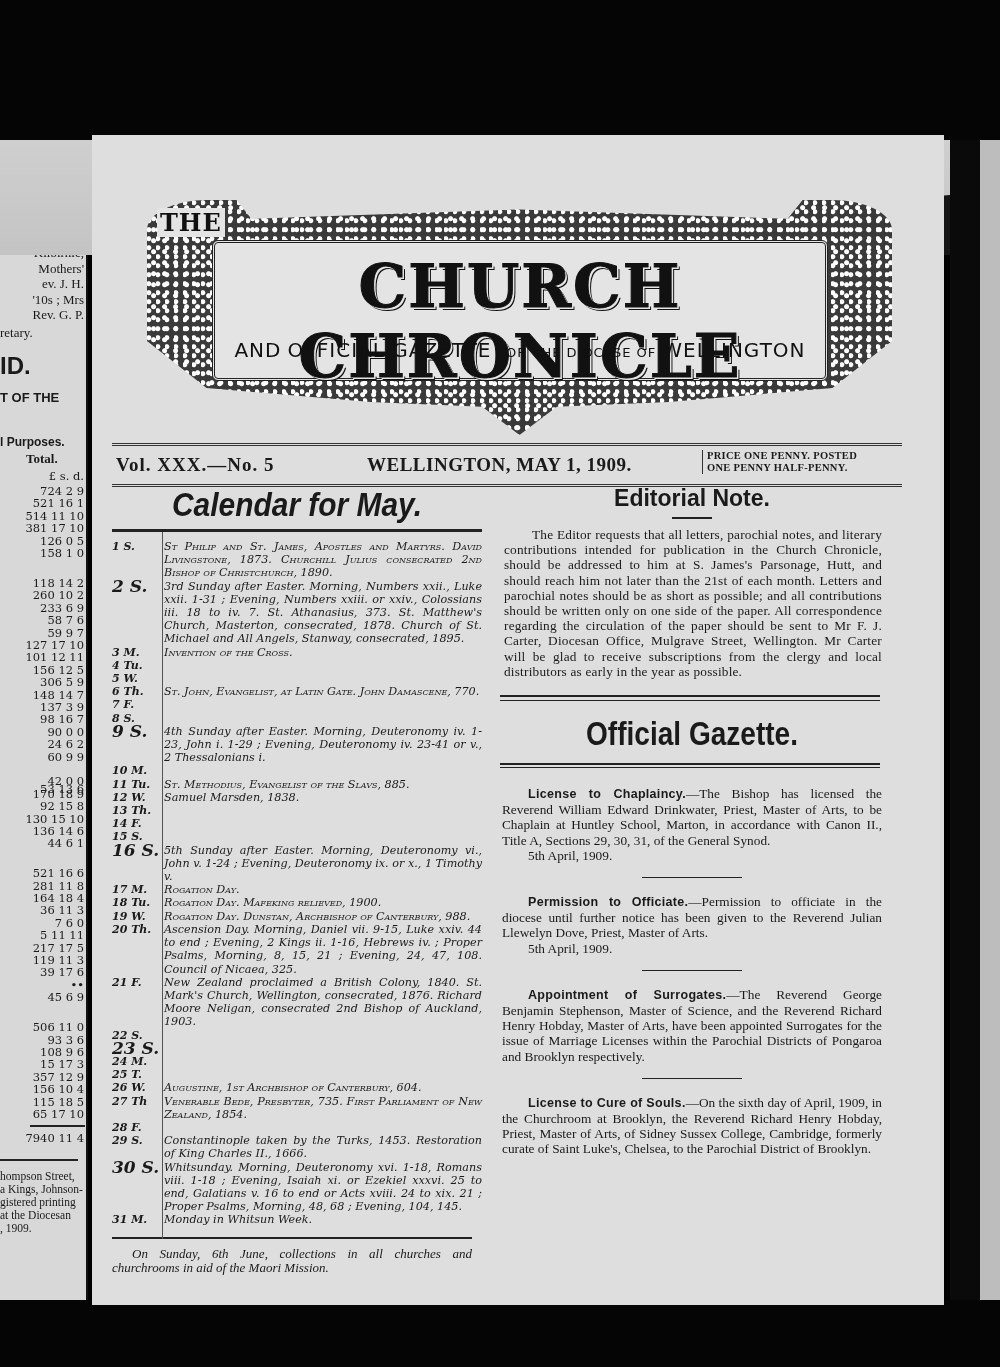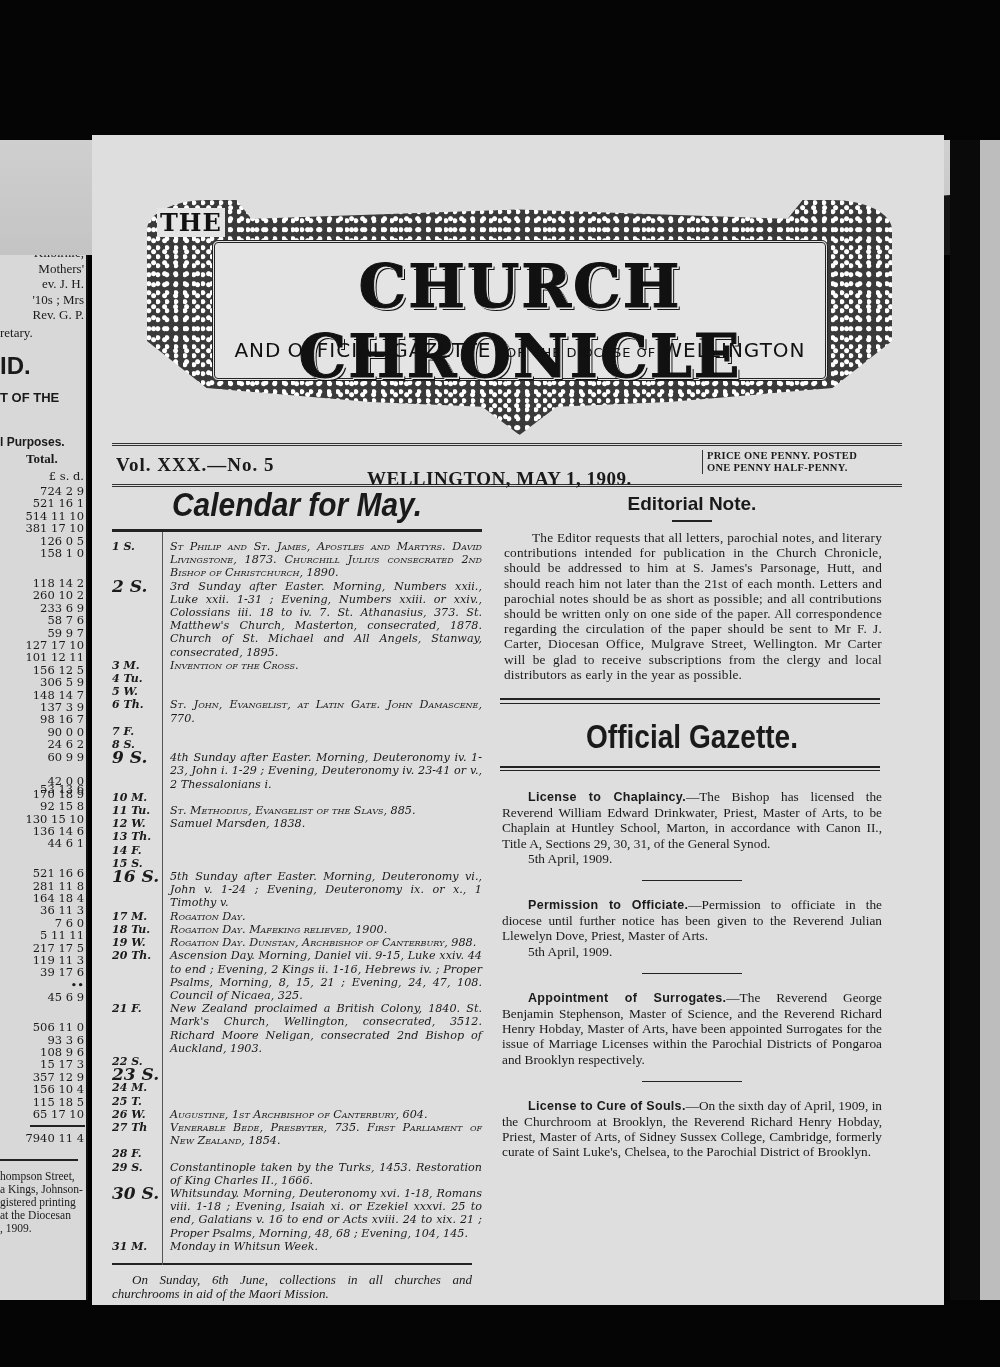--- a/index.html
+++ b/index.html
@@ -82,44 +82,44 @@
   }
   .mast-sub .big { font-size: 20px; }
 
   .dateline {
     position: absolute; left: 20px; top: 308px; width: 790px; height: 32px;
     border-top: 3px double #333; border-bottom: 3px double #333;
     padding-top: 6px;
     font-weight: bold;
   }
   .dl-vol { position: absolute; left: 4px; top: 8px; font-size: 19px; letter-spacing: 1px; }
-  .dl-city { position: absolute; left: 255px; top: 22px; font-size: 19px; letter-spacing: 0.5px; text-align: center; }
+  .dl-city { position: absolute; left: 255px; top: 8px; font-size: 19px; letter-spacing: 0.5px; text-align: center; }
   .dl-price { position: absolute; left: 590px; top: 4px; font-size: 10.5px; line-height: 12px; letter-spacing: 0.3px; border-left: 1px solid #333; padding-left: 4px; }
 
   .col-left { position: absolute; left: 20px; top: 350px; width: 370px; font-style: italic; }
   .col-right { position: absolute; left: 400px; top: 350px; width: 400px; }
 
   .cal-title {
     text-align: center; font-family: "Liberation Sans", sans-serif; font-weight: bold;
     font-size: 34px; transform: scaleX(0.88); letter-spacing: 0px; margin-top: 0px; height: 42px;
   }
   .cal-rule { border-top: 3px solid #222; margin: 2px 0 8px 0; }
   .cal-table { position: relative; font-family: "DejaVu Serif", serif; font-size: 11.2px; line-height: 13.2px; }
   .cal-table::before {
     content: ""; position: absolute; left: 50px; top: -8px; bottom: -12px; border-left: 1px solid #555;
   }
   .cal-row { display: flex; }
   .cal-day { width: 52px; flex: none; font-weight: bold; font-size: 11px; white-space: nowrap; }
   .cal-day.sun { font-size: 17px; }
-  .cal-text { flex: 1; padding-left: 6px; text-align: justify; }
+  .cal-text { flex: 1; padding-left: 0; text-align: justify; }
   .sc { font-variant: small-caps; }
   .cal-bottom-rule { border-top: 2px solid #222; margin-top: 10px; width: 360px; }
   .cal-note { font-size: 13px; line-height: 14px; margin-top: 8px; text-indent: 20px; text-align: justify; padding-right: 10px; }
 
-  .ed-title { text-align: center; font-family: "Liberation Sans", sans-serif; font-weight: bold; font-size: 19px; margin-top: 8px; }
+  .ed-title { text-align: center; font-family: "Liberation Sans", sans-serif; font-weight: bold; font-size: 23px; }
   .ed-dash { width: 40px; margin: 5px auto 8px auto; border-top: 2px solid #222; }
   .ed-body { font-size: 13.3px; line-height: 15.2px; text-align: justify; text-indent: 28px; padding: 0 10px 0 12px; letter-spacing: 0.2px; }
   .og-rules { margin-top: 16px; border-top: 2px solid #222; height: 3px; border-bottom: 1px solid #222; margin-left: 8px; margin-right: 12px; }
   .og-title { text-align: center; font-family: "Liberation Sans", sans-serif; font-weight: bold; font-size: 33px; transform: scaleX(0.85); margin-top: 14px; height: 42px; }
   .og-rule2 { border-top: 2px solid #222; height: 2px; border-bottom: 1px solid #222; margin: 6px 12px 18px 8px; }
   .gz-item { font-size: 13.3px; line-height: 15.2px; text-align: justify; padding: 0 10px 0 10px; }
   .gz-item .p { text-indent: 26px; }
   .gz-head { font-family: "Liberation Sans", sans-serif; font-weight: bold; font-size: 12.5px; letter-spacing: 0.3px; }
   .gz-date { padding-left: 26px; }
   .gz-sep { width: 100px; margin: 14px auto 16px auto; border-top: 1px solid #222; }
@@ -311,21 +311,21 @@
         <div class="cal-row">
           <div class="cal-day">19 W.</div>
           <div class="cal-text sc">Rogation Day. Dunstan, Archbishop of Canterbury, 988.</div>
         </div>
         <div class="cal-row">
           <div class="cal-day">20 Th.</div>
           <div class="cal-text">Ascension Day. Morning, Daniel vii. 9-15, Luke xxiv. 44 to end ; Evening, 2 Kings ii. 1-16, Hebrews iv. ; Proper Psalms, Morning, 8, 15, 21 ; Evening, 24, 47, 108. Council of Nicaea, 325.</div>
         </div>
         <div class="cal-row">
           <div class="cal-day">21 F.</div>
-          <div class="cal-text">New Zealand proclaimed a British Colony, 1840. St. Mark's Church, Wellington, consecrated, 3512. Richard Moore Neligan, consecrated 2nd Bishop of Auckland, 1903.</div>
+          <div class="cal-text">New Zealand proclaimed a British Colony, 1840. St. Mark's Church, Wellington, consecrated, 1876. Richard Moore Neligan, consecrated 2nd Bishop of Auckland, 1903.</div>
         </div>
         <div class="cal-row">
           <div class="cal-day">22 S.</div>
           <div class="cal-text"></div>
         </div>
         <div class="cal-row">
           <div class="cal-day sun">23 S.</div>
         </div>
         <div class="cal-row">
           <div class="cal-day">24 M.</div>

